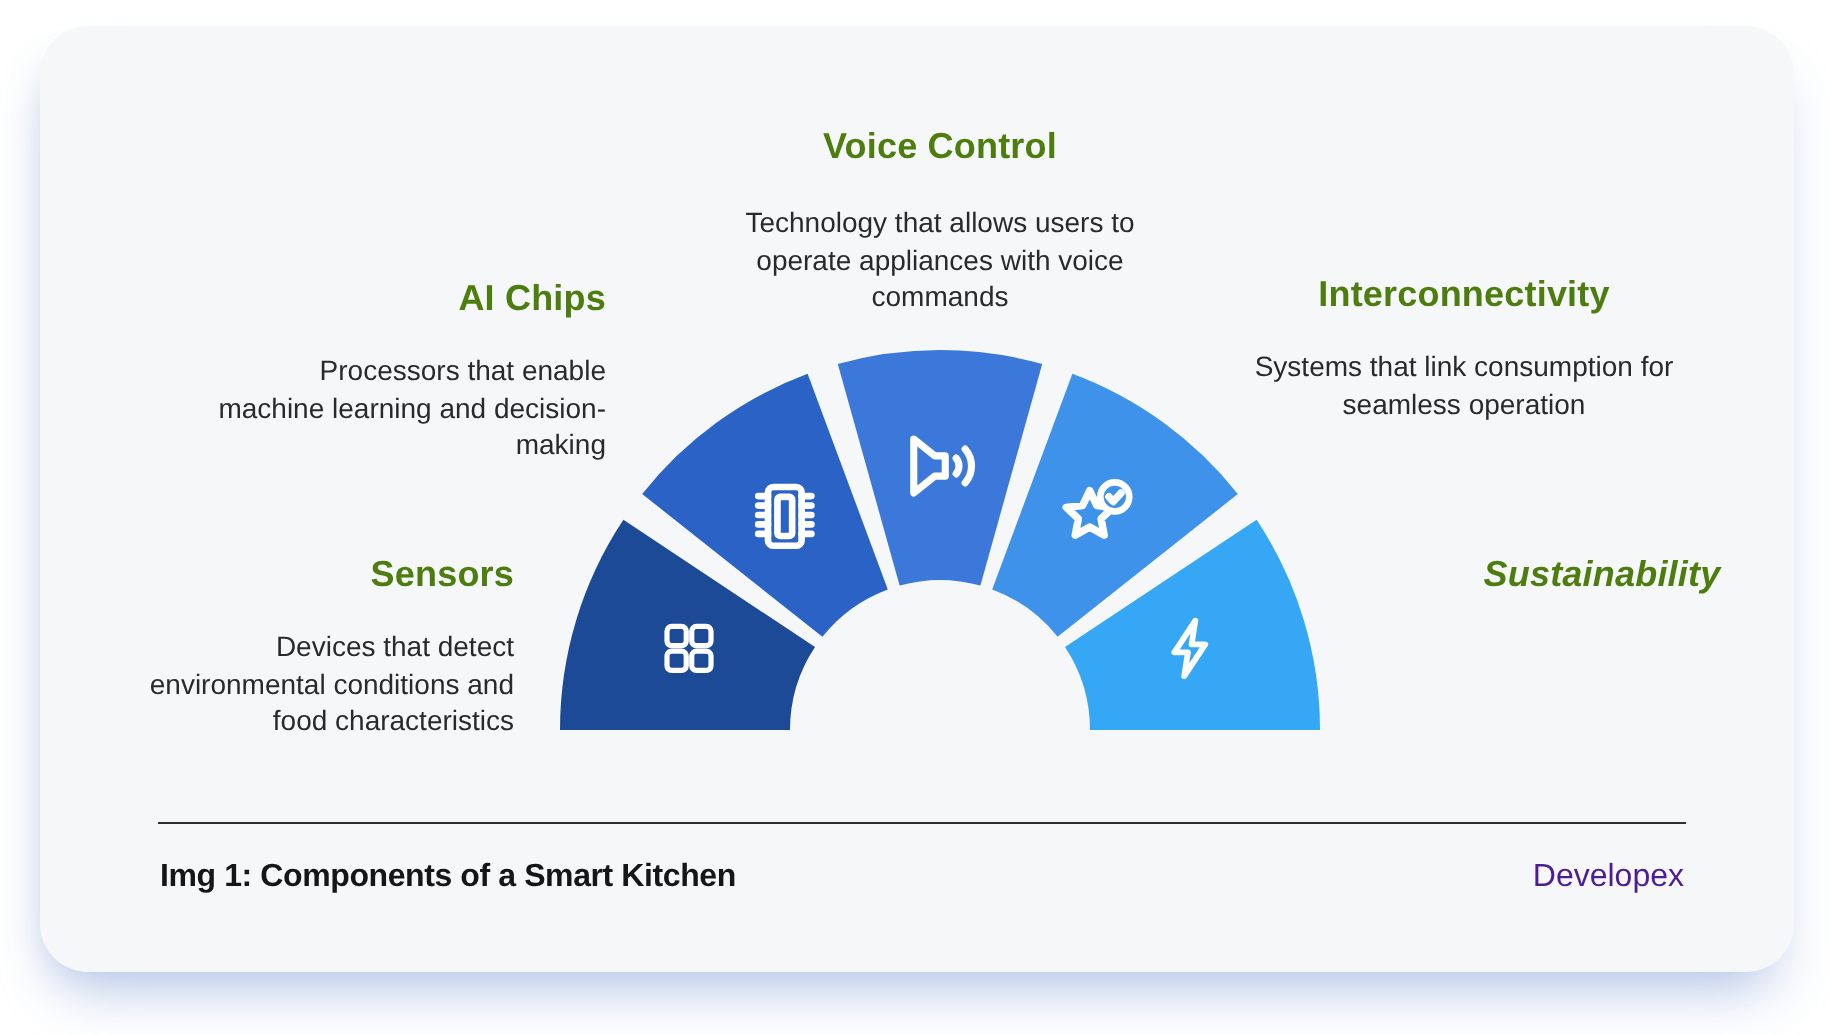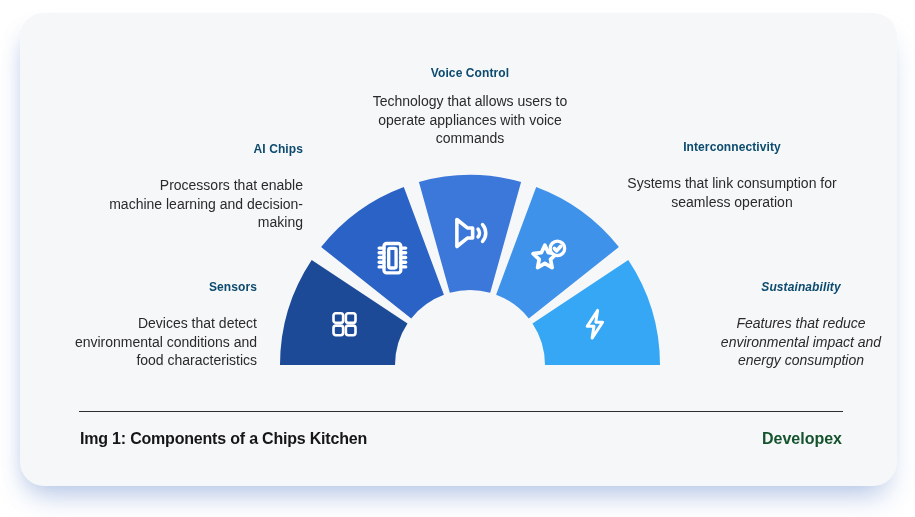--- a/index.html
+++ b/index.html
@@ -10,43 +10,43 @@
     -webkit-font-smoothing:antialiased;
   }
   .card{
     position:absolute;left:20px;top:13px;width:877px;height:473px;
     background:#f5f7f9;border-radius:24px;
     box-shadow:0 18px 28px -8px rgba(122,152,210,0.45), -8px 10px 22px -14px rgba(122,152,210,0.4);
   }
   #fan{position:absolute;left:0;top:0;width:877px;height:473px;pointer-events:none;}
   .label{position:absolute;color:#1d1d1f;}
   .label h3{
-    margin:0;font-size:12px;line-height:22px;font-weight:700;color:#0c4a6e;letter-spacing:.1px;
+    margin:0;font-size:18px;line-height:22px;font-weight:700;color:#4d7c0f;letter-spacing:.1px;
   }
   .label p{
     margin:16px 0 0 0;font-size:14px;line-height:18.5px;color:#2a2a2b;font-weight:400;
   }
   .align-right{text-align:right;}
   .align-left{text-align:center;}
   .align-center{text-align:center;}
   .lbl-voice{left:335px;top:49px;width:230px;}
-  .lbl-voice p{margin-top:8px;}
+  .lbl-voice p{margin-top:18px;}
   .lbl-ai{left:88px;top:125px;width:195px;text-align:right;}
   .lbl-sensors{left:37px;top:263px;width:200px;}
   .lbl-inter{left:596px;top:123px;width:232px;}
   .lbl-sustain{left:685px;top:263px;width:192px;font-style:italic;}
   .divider{
     position:absolute;left:59px;top:398px;width:764px;height:1px;background:#2e2e2e;border:none;margin:0;
   }
   .caption{
     position:absolute;left:60px;top:417px;font-size:16px;font-weight:600;
     letter-spacing:-0.2px;color:#161616;
   }
   .brand{
-    position:absolute;right:55px;top:417px;font-size:16px;font-weight:700;color:#14532d;
+    position:absolute;right:55px;top:417px;font-size:16px;font-weight:400;color:#4c1d95;
   }
 </style>
 </head>
 <body>
 
 <div class="card">
 
   <svg id="fan" viewBox="0 0 877 473">
       <path d="M260.0 352.0 A190 190 0 0 1 291.7 246.9 L387.5 310.5 A75 75 0 0 0 375.0 352.0 Z" fill="#1d4a97"></path>
       <g>
@@ -105,20 +105,19 @@
     <p>Devices that detect environmental conditions and food characteristics</p>
   </div>
 
   <div class="label align-left lbl-inter">
     <h3>Interconnectivity</h3>
     <p>Systems that link consumption for seamless operation</p>
   </div>
 
   <div class="label align-left lbl-sustain">
     <h3>Sustainability</h3>
-    <p>Features that reduce environmental impact and energy consumption</p>
   </div>
 
   <hr class="divider">
-  <div class="caption">Img 1: Components of a Chips Kitchen</div>
+  <div class="caption">Img 1: Components of a Smart Kitchen</div>
   <div class="brand">Developex</div>
 
 </div>
 
 </body></html>

